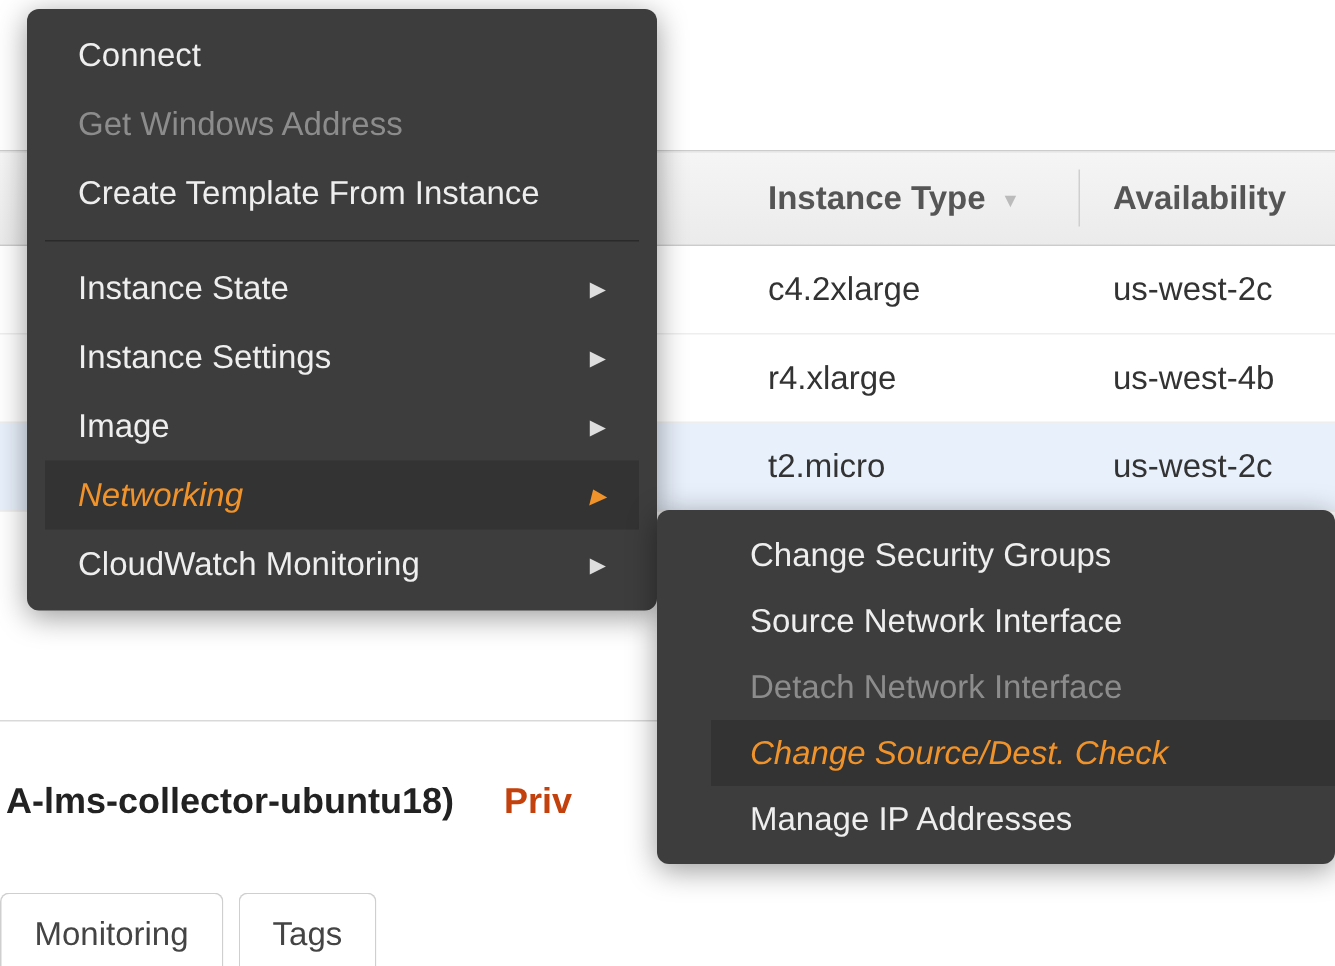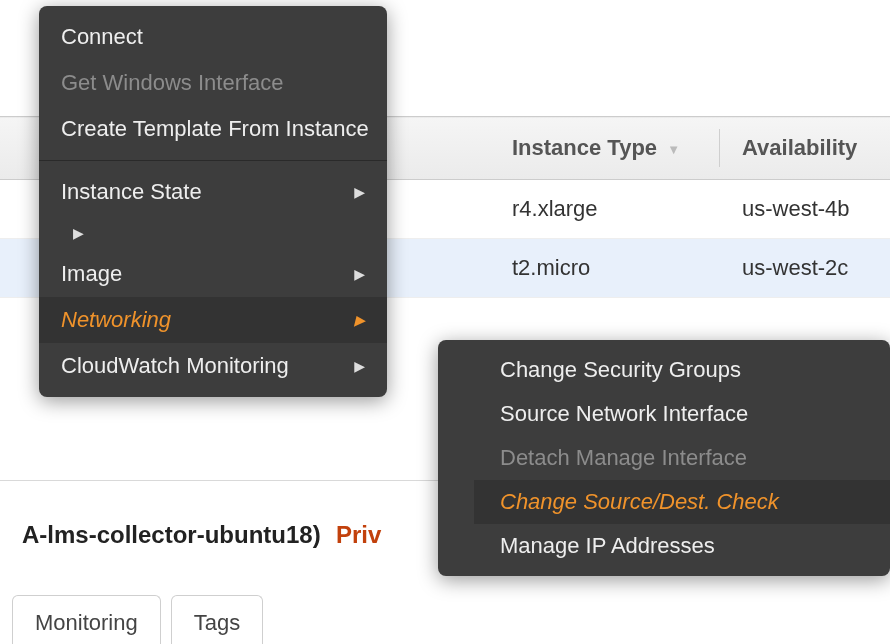--- a/index.html
+++ b/index.html
@@ -10,21 +10,21 @@
     font-family: "Helvetica Neue", Helvetica, Arial, sans-serif;
     font-size: 22px;
     color: #333;
     background: #fff;
   }
 
   
   .table-wrap {
     position: absolute;
     left: 0;
-    top: 116px;
+    top: 100px;
     right: 0;
   }
   table {
     border-collapse: collapse;
     width: 100%;
   }
   thead tr {
     background: linear-gradient(#f5f5f5, #ebebeb);
     border-top: 1px solid #ccc;
     border-bottom: 1px solid #ccc;
@@ -70,63 +70,62 @@
     left: 0;
     right: 0;
     top: 480px;
     border-top: 1px solid #d9d9d9;
     padding-top: 40px;
   }
   .detail-text {
     font-size: 24px;
     font-weight: 700;
     color: #222;
-    padding-left: 22px;
+    padding-left: 4px;
     display: inline-block;
   }
   .detail-priv {
     font-size: 24px;
     font-weight: 700;
     color: #c2410c;
     position: absolute;
     left: 336px;
     top: 40px;
   }
 
   
   .tabs {
     position: absolute;
-    left: 12px;
+    left: 0;
     bottom: 0;
     display: flex;
     gap: 10px;
     padding: 0 0 0 0;
   }
   .tab {
     border: 1px solid #cfcfcf;
     border-bottom: none;
     border-radius: 6px 6px 0 0;
     padding: 14px 22px 8px 22px;
     background: #fff;
     color: #444;
     font-size: 22px;
   }
 
   
   .menu {
     position: absolute;
     left: 18px;
     top: 6px;
-    width: 348px;
+    width: 420px;
     background: #3d3d3d;
     border-radius: 8px;
     box-shadow: 0 4px 20px rgba(0,0,0,.4);
-    padding: 8px 0;
+    padding: 8px 12px;
     color: #eee;
-    margin-left: 21px;
   }
   .menu-item {
     padding: 10px 22px;
     font-size: 22px;
     white-space: nowrap;
     display: flex;
     align-items: center;
     justify-content: space-between;
     cursor: default;
   }
@@ -182,20 +181,25 @@
           <span class="col-sep"></span>
         </th>
         <th>
           <span>Availability</span>
         </th>
       </tr>
     </thead>
     <tbody>
       <tr>
         <td></td>
+        <td>c4.2xlarge</td>
+        <td>us-west-2c</td>
+      </tr>
+      <tr>
+        <td></td>
         <td>r4.xlarge</td>
         <td>us-west-4b</td>
       </tr>
       <tr class="selected">
         <td></td>
         <td>t2.micro</td>
         <td>us-west-2c</td>
       </tr>
     </tbody>
   </table>
@@ -213,31 +217,32 @@
   <div class="tab">
     <span>Tags</span>
   </div>
 </div>
 
 <div class="menu">
   <div class="menu-item">
     <span>Connect</span>
   </div>
   <div class="menu-item disabled">
-    <span>Get Windows Interface</span>
+    <span>Get Windows Address</span>
   </div>
   <div class="menu-item">
     <span>Create Template From Instance</span>
   </div>
   <div class="menu-sep"></div>
   <div class="menu-item">
     <span>Instance State</span>
     <span class="arrow">▶</span>
   </div>
   <div class="menu-item">
+    <span>Instance Settings</span>
     <span class="arrow">▶</span>
   </div>
   <div class="menu-item">
     <span>Image</span>
     <span class="arrow">▶</span>
   </div>
   <div class="menu-item highlight">
     <span>Networking</span>
     <span class="arrow">▶</span>
   </div>
@@ -248,21 +253,21 @@
 </div>
 
 <div class="submenu">
   <div class="menu-item">
     <span>Change Security Groups</span>
   </div>
   <div class="menu-item">
     <span>Source Network Interface</span>
   </div>
   <div class="menu-item disabled">
-    <span>Detach Manage Interface</span>
+    <span>Detach Network Interface</span>
   </div>
   <div class="menu-item highlight">
     <span>Change Source/Dest. Check</span>
   </div>
   <div class="menu-item">
     <span>Manage IP Addresses</span>
   </div>
 </div>
 
 </body></html>

